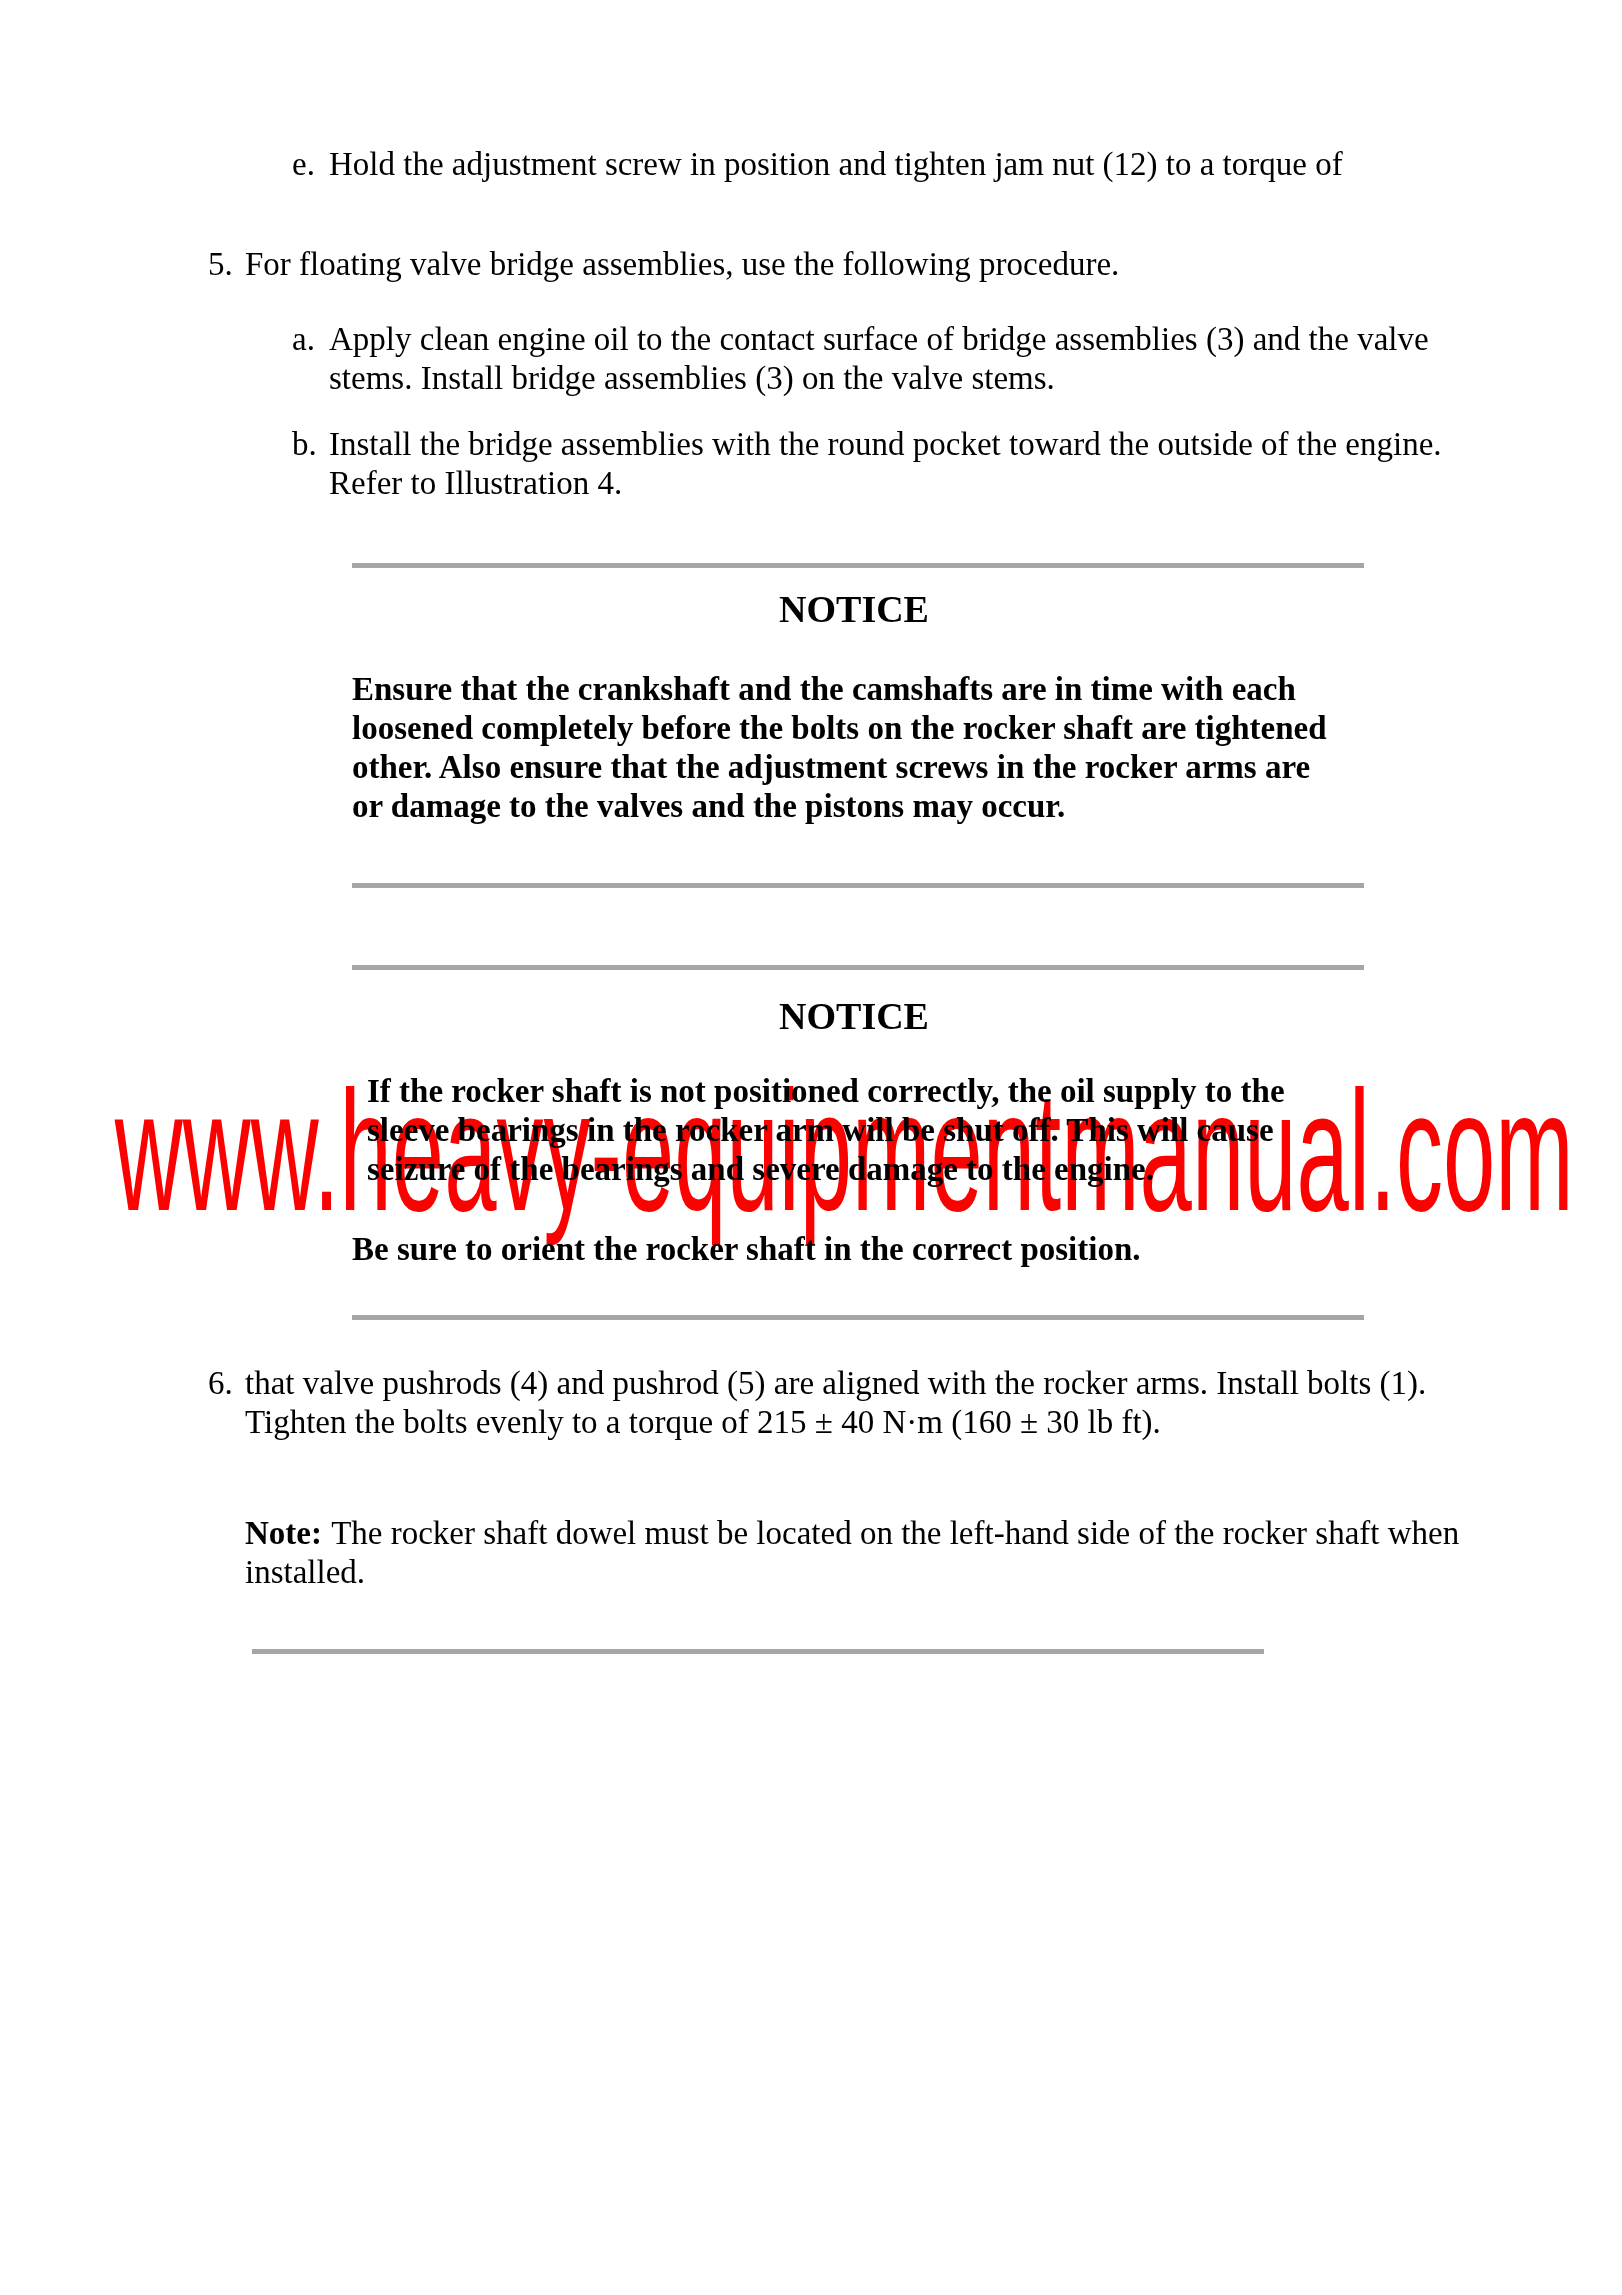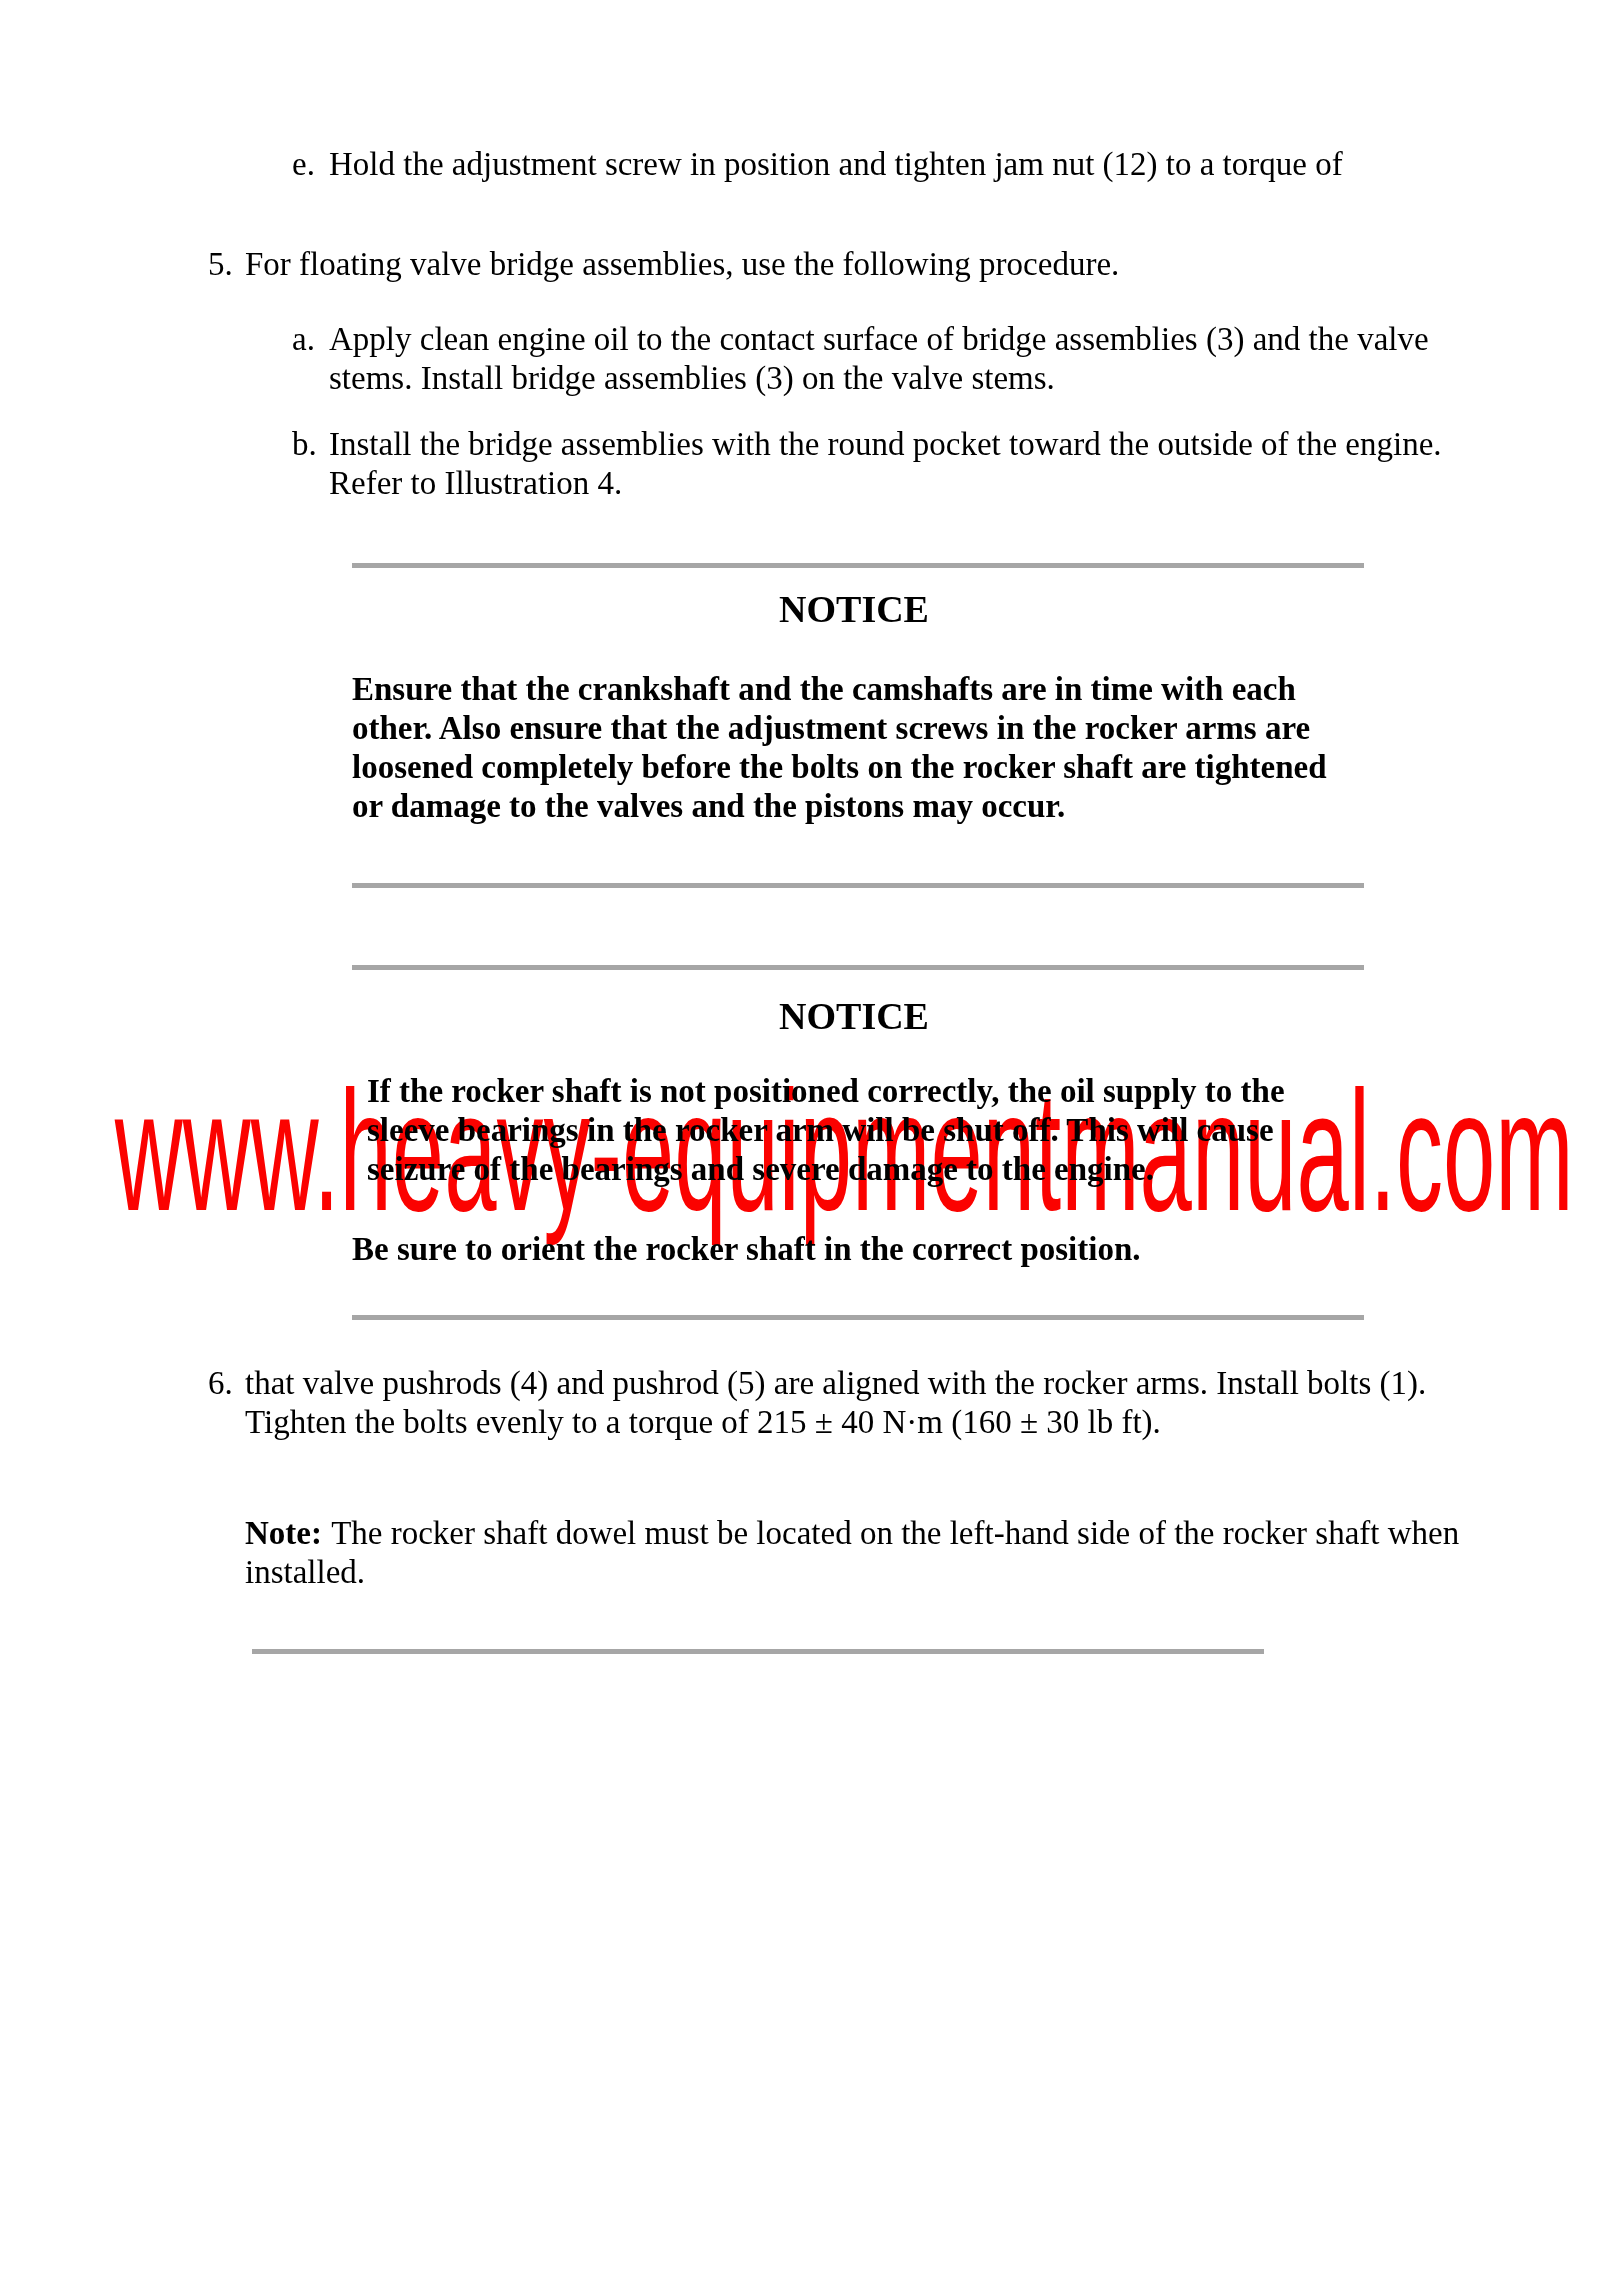--- a/index.html
+++ b/index.html
@@ -74,22 +74,22 @@
     <div class="lines">
       <div class="line">Install the bridge assemblies with the round pocket toward the outside of the engine.</div>
       <div class="line">Refer to Illustration 4.</div>
     </div>
   </div>
 
   <div class="rule" style="top: 563px; left: 352px; width: 1012px; background: rgb(166, 166, 166);"></div>
   <div class="notice-title" style="top:590px;">NOTICE</div>
   <div class="notice-body" style="top:670px;">
     <div class="line">Ensure that the crankshaft and the camshafts are in time with each</div>
+    <div class="line">loosened completely before the bolts on the rocker shaft are tightened</div>
     <div class="line">other. Also ensure that the adjustment screws in the rocker arms are</div>
-    <div class="line">loosened completely before the bolts on the rocker shaft are tightened</div>
     <div class="line">or damage to the valves and the pistons may occur.</div>
   </div>
   <div class="rule" style="top: 883px; left: 352px; width: 1012px; background: rgb(166, 166, 166);"></div>
 
   <div class="rule" style="top: 965px; left: 352px; width: 1012px; background: rgb(166, 166, 166);"></div>
   <div class="notice-title" style="top:997px;">NOTICE</div>
   <div class="notice-body" style="top:1072px;margin-left:15px;">
     <div class="line">If the rocker shaft is not positioned correctly, the oil supply to the</div>
     <div class="line">sleeve bearings in the rocker arm will be shut off. This will cause</div>
     <div class="line">seizure of the bearings and severe damage to the engine.</div>

